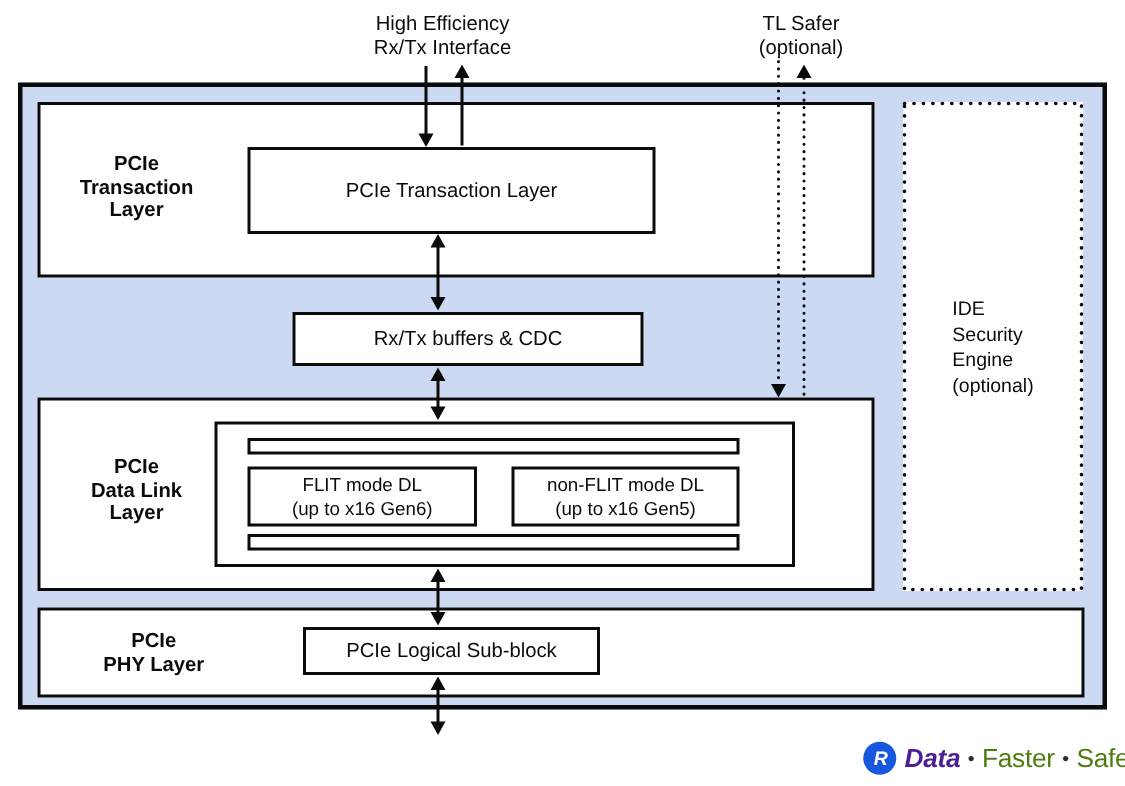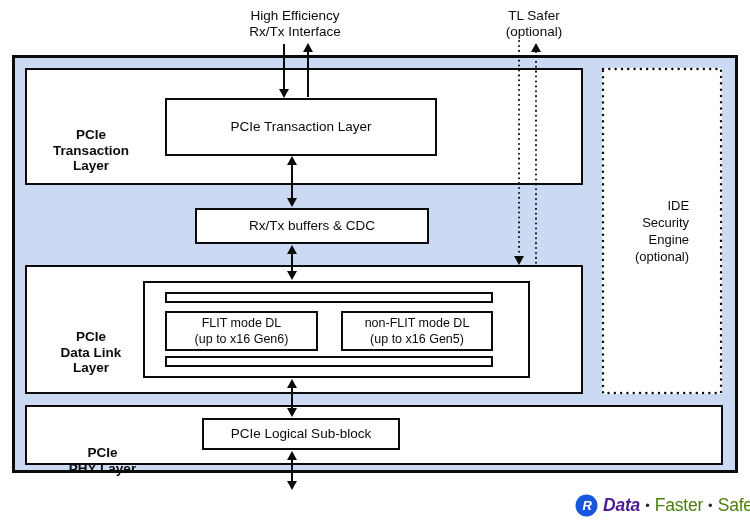--- a/index.html
+++ b/index.html
@@ -19,21 +19,21 @@
   .container { position:absolute; left:12px; top:55px; width:726px; height:418px;
                background:#ccd9f2; border:3px solid #0b0b0b; }
 
   
   .section { position:absolute; background:#ffffff; border:2px solid #0b0b0b; }
   .sec-tl  { left:25px; top:68px;  width:558px; height:117px; }
   .sec-dl  { left:25px; top:265px; width:558px; height:129px; }
   .sec-phy { left:25px; top:405px; width:698px; height:60px; }
 
   .sec-label { position:absolute; font-weight:bold; font-size:13.5px; line-height:15.5px;
-               text-align:center; color:#0b0b0b;margin-top:26px; }
+               text-align:center; color:#0b0b0b; }
   .lab-tl  { left:21px; top:101px; width:140px; }
   .lab-dl  { left:21px; top:303px; width:140px; }
   .lab-phy { left:30px; top:419px; width:145px; }
 
   
   .box { position:absolute; background:#fff; border:2px solid #0b0b0b;
          display:flex; align-items:center; justify-content:center;
          text-align:center; font-size:13.5px; line-height:16px; color:#0b0b0b; }
   .box-tlayer  { left:165px; top:98px;  width:272px; height:58px; }
   .box-buffers { left:195px; top:208px; width:234px; height:36px; }
@@ -43,21 +43,21 @@
               background:#fff; border:2px solid #0b0b0b; }
   .thinbar { position:absolute; background:#fff; border:2px solid #0b0b0b; }
   .bar-top    { left:165px; top:292px; width:328px; height:11px; }
   .bar-bottom { left:165px; top:356px; width:328px; height:11px; }
   .box-flit    { left:165px; top:311px; width:153px; height:40px; font-size:12.5px; }
   .box-nonflit { left:341px; top:311px; width:152px; height:40px; font-size:12.5px; }
 
   
   .ide-box { position:absolute; left:602px; top:68px; width:120px; height:326px;
              background:#fff; display:flex; align-items:center; justify-content:center;
-             text-align:right; font-size:13px; line-height:17px; color:#0b0b0b; }
+             text-align:left; font-size:13px; line-height:17px; color:#0b0b0b; }
 
   
   .overlay { position:absolute; left:0; top:0; width:750px; height:524px;
              pointer-events:none; z-index:40; }
 
   
   .logo { position:absolute; left:575px; top:492px; height:26px;
           display:flex; align-items:center; gap:5px; z-index:50; }
   .logo svg { display:block; }
   .logo-brand { font-size:17.5px; font-weight:bold; font-style:italic; color:#4c1d95; letter-spacing:-0.2px; }

